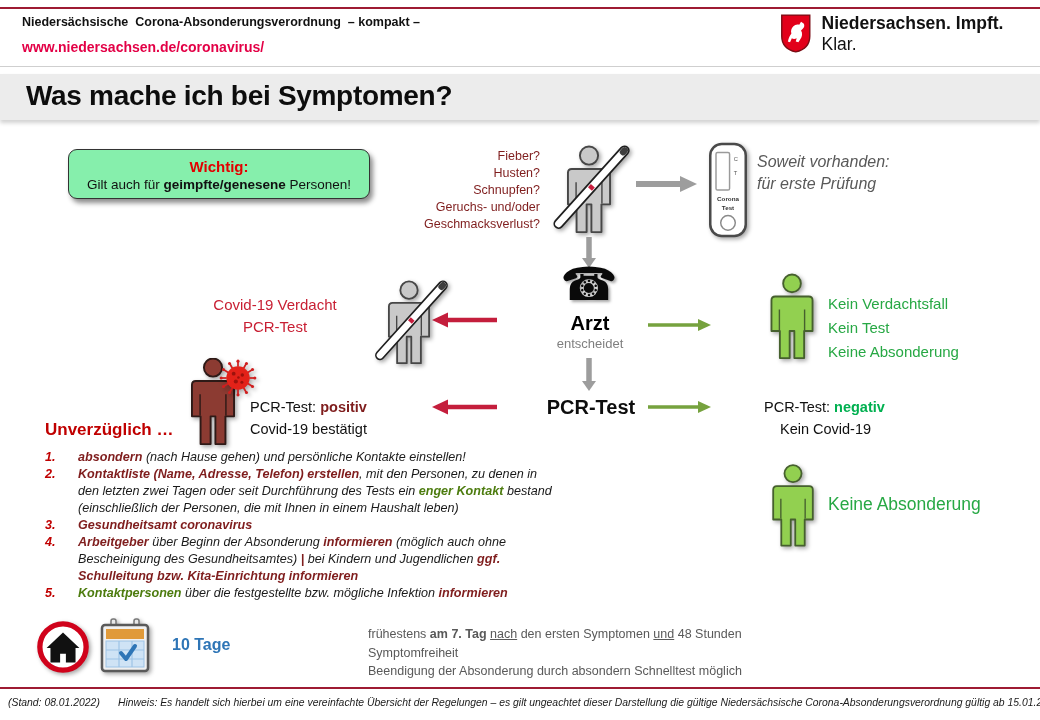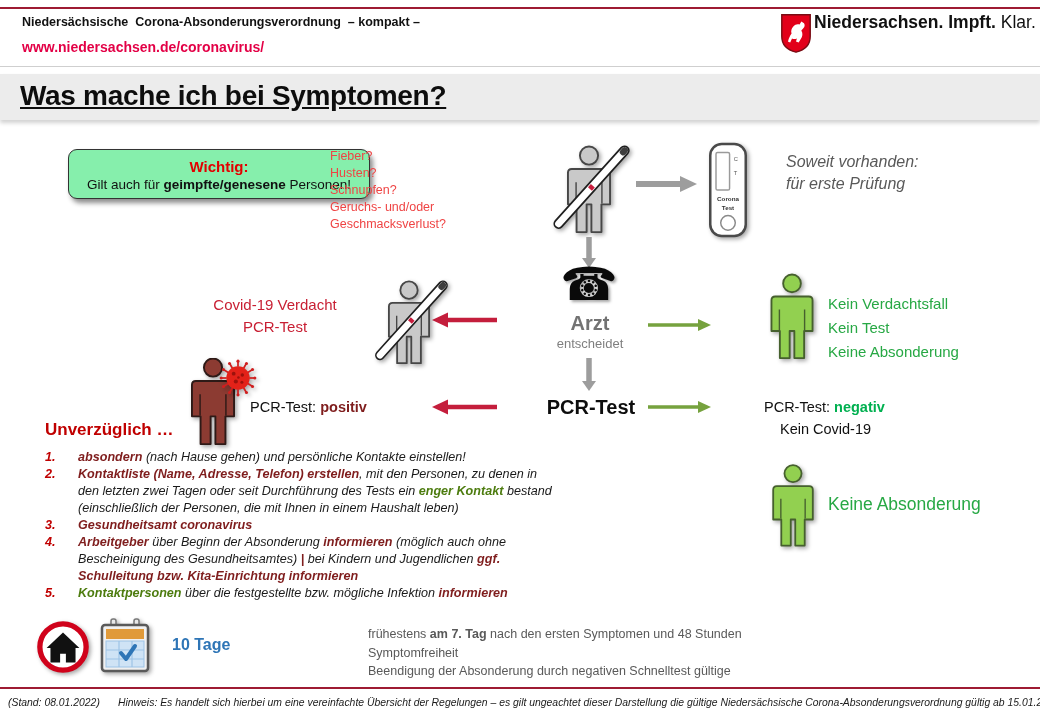--- a/index.html
+++ b/index.html
@@ -7,55 +7,55 @@
          font-family:"Liberation Sans","DejaVu Sans",sans-serif;color:#1a1a1a;}
   .abs{position:absolute;}
 
   
   .rule-red{left:0;width:1040px;height:2px;background:#9e1b32;}
   .rule-gray{left:0;width:1040px;height:1px;background:#cfcfcf;}
 
   
   .hdr-title{left:22px;top:15px;font-size:12.5px;font-weight:bold;white-space:pre;color:#111;}
   .hdr-url{left:22px;top:39px;font-size:14px;font-weight:bold;color:#e30046;text-decoration:none;}
-  .logo{left:780px;top:12px;display:flex;gap:2px;}
+  .logo{left:780px;top:12px;display:flex;align-items:center;gap:10px;}
   .logo-text{font-size:17.5px;color:#111;}
   .logo-text .lt-b{font-weight:bold;}
 
   
   .band{left:0;top:74px;width:1040px;height:46px;background:#ececec;box-shadow:0 3px 4px rgba(0,0,0,.18);}
-  .page-title{left:20px;top:80px;font-size:28px;font-weight:bold;color:#0d0d0d;letter-spacing:-.3px;text-decoration:underline;}
+  .page-title{left:26px;top:80px;font-size:28px;font-weight:bold;color:#0d0d0d;letter-spacing:-.3px;}
 
   
   .impbox{left:68px;top:149px;width:300px;height:40px;background:#86efac;border:1.6px solid #333;
           border-radius:9px;box-shadow:3px 4px 5px rgba(0,0,0,.45);text-align:center;padding-top:8px;}
   .impbox .ih{font-size:15px;font-weight:bold;color:#e30000;}
   .impbox .ib{font-size:13.5px;color:#111;margin-top:2px;}
 
   
-  .symptoms{left:330px;top:148px;width:210px;font-size:12.5px;line-height:17px;color:#ef4444;}
-
-  
-  .selftest-note{left:786px;top:151px;font-size:16px;line-height:22px;font-style:italic;color:#595959;}
+  .symptoms{left:330px;top:148px;width:210px;text-align:right;font-size:12.5px;line-height:17px;color:#7f1d1d;}
+
+  
+  .selftest-note{left:757px;top:151px;font-size:16px;line-height:22px;font-style:italic;color:#595959;}
 
   
   .phone{left:556px;top:258px;width:66px;text-align:center;font-size:46px;color:#0a0a0a;
          text-shadow:2px 2px 3px rgba(0,0,0,.35);line-height:52px;}
-  .arzt{left:540px;top:312px;width:100px;text-align:center;font-size:20px;font-weight:bold;color:#737373;}
+  .arzt{left:540px;top:312px;width:100px;text-align:center;font-size:20px;font-weight:bold;color:#000000;}
   .arzt-sub{left:540px;top:336px;width:100px;text-align:center;font-size:13px;color:#7f7f7f;}
   .pcr{left:536px;top:396px;width:110px;text-align:center;font-size:20px;font-weight:bold;color:#0d0d0d;}
 
   
   .suspect{left:175px;top:294px;width:200px;text-align:center;font-size:15px;line-height:22px;color:#c81f33;}
   .positive{left:236px;top:396px;width:145px;text-align:center;font-size:14.5px;line-height:22px;color:#111;}
   .rb{color:#7f1d1d;font-weight:bold;}
   .gb{color:#00b050;font-weight:bold;}
   .bb{color:#4d7c0f;font-weight:bold;}
   .b{font-weight:bold;}
-  .u{}
+  .u{text-decoration:underline;}
 
   
   .nosuspect{left:828px;top:292px;font-size:15px;line-height:24px;color:#27a844;}
   .negative{left:764px;top:396px;font-size:14.5px;line-height:22px;color:#111;}
   .negative .l2{padding-left:16px;}
   .noiso{left:828px;top:494px;font-size:17.5px;color:#27a844;}
 
   
   .unv{left:45px;top:420px;font-size:17px;font-weight:bold;color:#c00000;}
   .steps{left:45px;top:449px;width:515px;font-size:12.6px;line-height:17px;font-style:italic;color:#1a1a1a;}
@@ -212,20 +212,21 @@
 
   <div class="abs pcr">PCR-Test</div>
 
   <svg class="abs" style="left:432px;top:399px" width="66" height="16" viewBox="0 0 66 16">
     <line x1="14" y1="8" x2="65" y2="8" stroke="#c41e3c" stroke-width="4.5"></line>
     <polygon points="16,0.5 0,8 16,15.5" fill="#c41e3c"></polygon>
   </svg>
 
   <div class="abs positive">
     <div><span>PCR-Test: </span><span class="rb">positiv</span></div>
+    <div>Covid-19 bestätigt</div>
   </div>
 
   <div class="abs shadowed" style="left:184px;top:358px">
     <svg width="58" height="88" viewBox="0 0 60 92" style="--pf:#8c3b32;--ps:#2e1a17">
         <use href="#person"></use>
       </svg>
   </div>
   <svg class="abs shadowed" style="left:219px;top:359px" width="38" height="38" viewBox="0 0 44 44">
     <g stroke="#cf1f1f" stroke-width="2">
       <line x1="35" y1="22" x2="41" y2="22"></line>
@@ -318,19 +319,19 @@
     <rect x="8" y="11" width="38" height="10" fill="#e09a3a"></rect>
     <rect x="8" y="23" width="38" height="26" fill="#cfe3f5" stroke="#9dc3e6" stroke-width="1"></rect>
     <path d="M21,23 V49 M34,23 V49 M8,32 H46 M8,41 H46" stroke="#9dc3e6" stroke-width="1.2" fill="none"></path>
     <path d="M23,35 L28,41 L37,28" stroke="#2e75b6" stroke-width="4" fill="none" stroke-linecap="round" stroke-linejoin="round"></path>
   </svg>
 
   <div class="abs tentage">10 Tage</div>
 
   <div class="abs release">
     <div><span>frühestens </span><span class="b">am 7. Tag</span><span> </span><span class="u">nach</span><span> den ersten Symptomen </span><span class="u">und</span><span> 48 Stunden Symptomfreiheit</span></div>
-    <div>Beendigung der Absonderung durch negativen Schnelltest gültige</div>
+    <div>Beendigung der Absonderung durch absondern Schnelltest möglich</div>
   </div>
 
   <div class="abs foot stand">(Stand: 08.01.2022)</div>
   <div class="abs foot hinweis">Hinweis: Es handelt sich hierbei um eine vereinfachte Übersicht der Regelungen – es gilt ungeachtet dieser Darstellung die gültige Niedersächsische Corona-Absonderungsverordnung gültig ab 15.01.2022</div>
 
 </div>
 
 </body></html>

